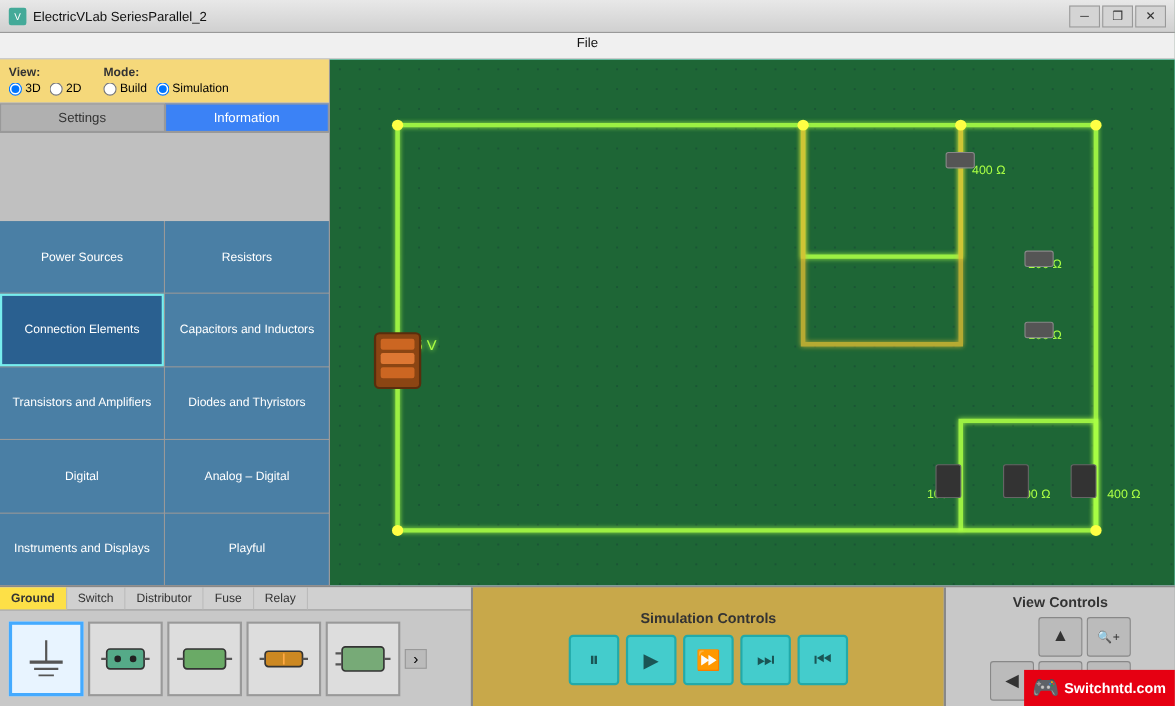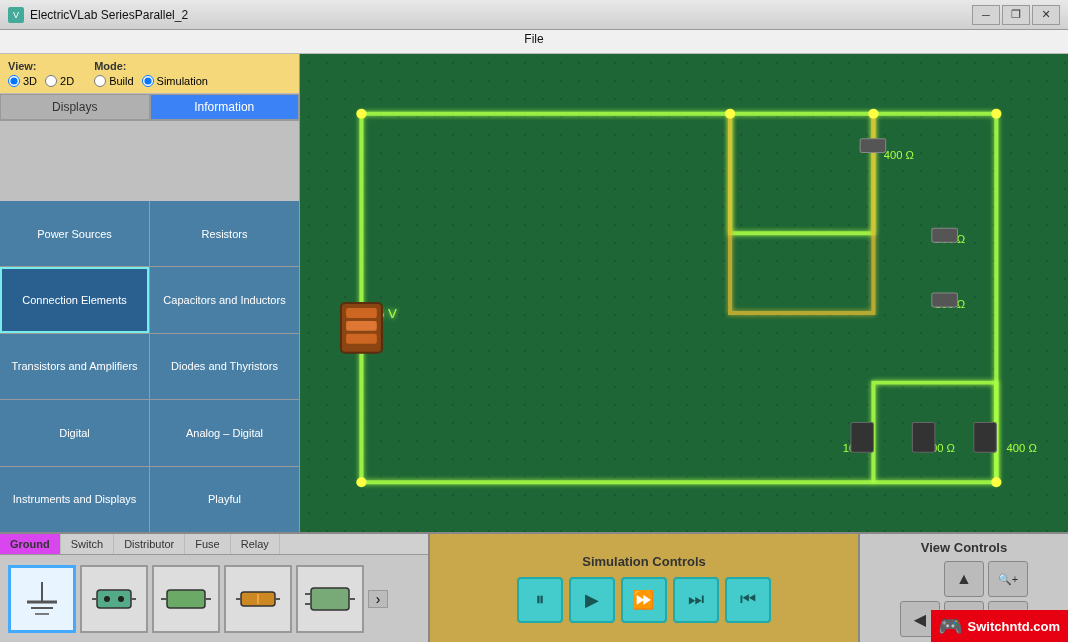--- a/index.html
+++ b/index.html
@@ -142,21 +142,21 @@
       flex-shrink: 0;
     }
     .tray-tabs { display: flex; background: #d0d0d0; border-bottom: 1px solid #999; }
     .tray-tab {
       padding: 4px 10px;
       font-size: 11px;
       cursor: pointer;
       border-right: 1px solid #bbb;
       color: #333;
     }
-    .tray-tab.active { background: #d946ef; font-weight: bold; }
+    .tray-tab.active { background: #fde047; font-weight: bold; }
     .tray-items { display: flex; gap: 4px; padding: 6px 8px; align-items: center; overflow-x: auto; flex: 1; }
     .tray-item {
       width: 68px;
       height: 68px;
       background: #ddd;
       border: 2px solid #999;
       display: flex;
       align-items: center;
       justify-content: center;
       cursor: pointer;
@@ -296,21 +296,21 @@
               <label>
                 <input type="radio" name="mode" value="Simulation" checked="" style="">
                 <span>Simulation</span>
               </label>
             </div>
           </div>
         </div>
       </div>
 
       <div class="panel-tabs">
-        <div class="panel-tab">Displays</div>
+        <div class="panel-tab">Settings</div>
         <div class="panel-tab active">Information</div>
       </div>
 
       <div style="height: 80px; background: #c0c0c0;"></div>
 
       <div class="component-grid">
         <div class="component-cell">Power Sources</div>
         <div class="component-cell">Resistors</div>
         <div class="component-cell active">Connection Elements</div>
         <div class="component-cell">Capacitors and Inductors</div>

